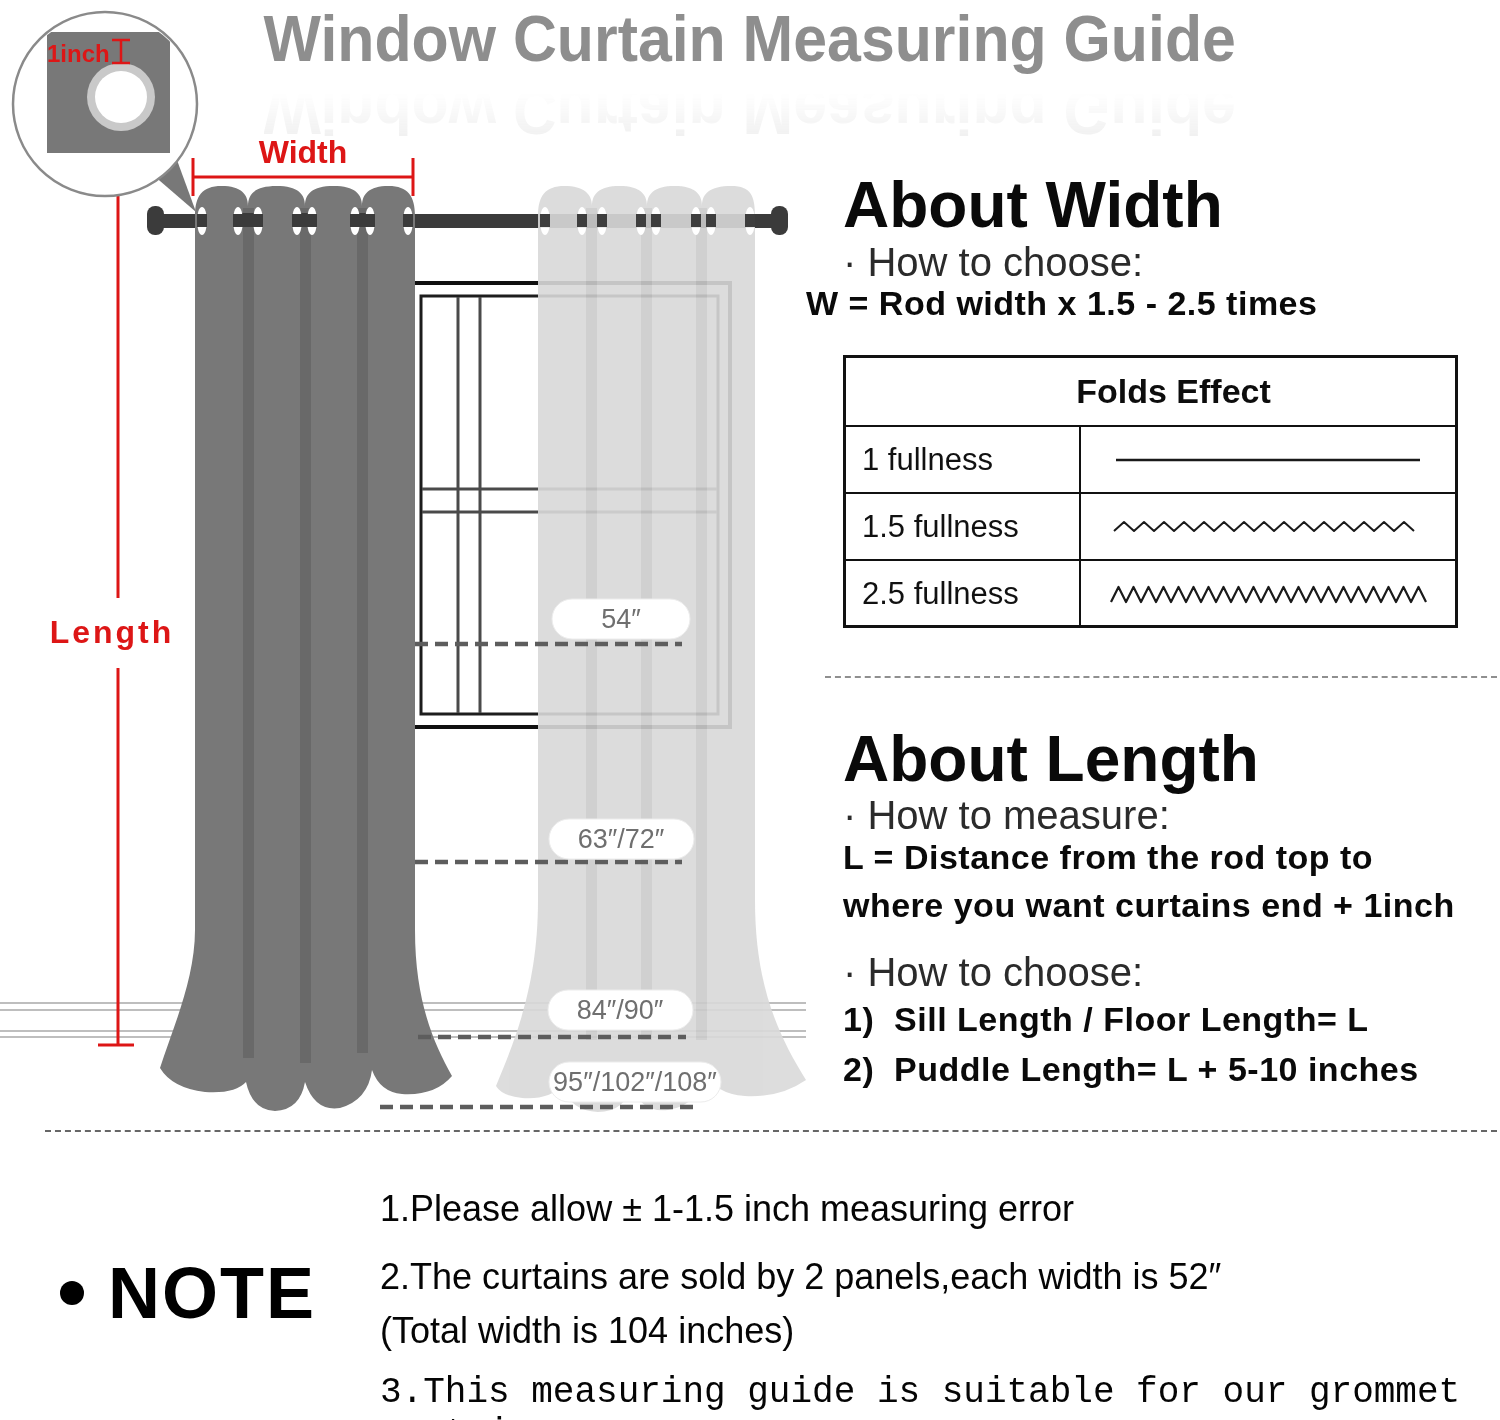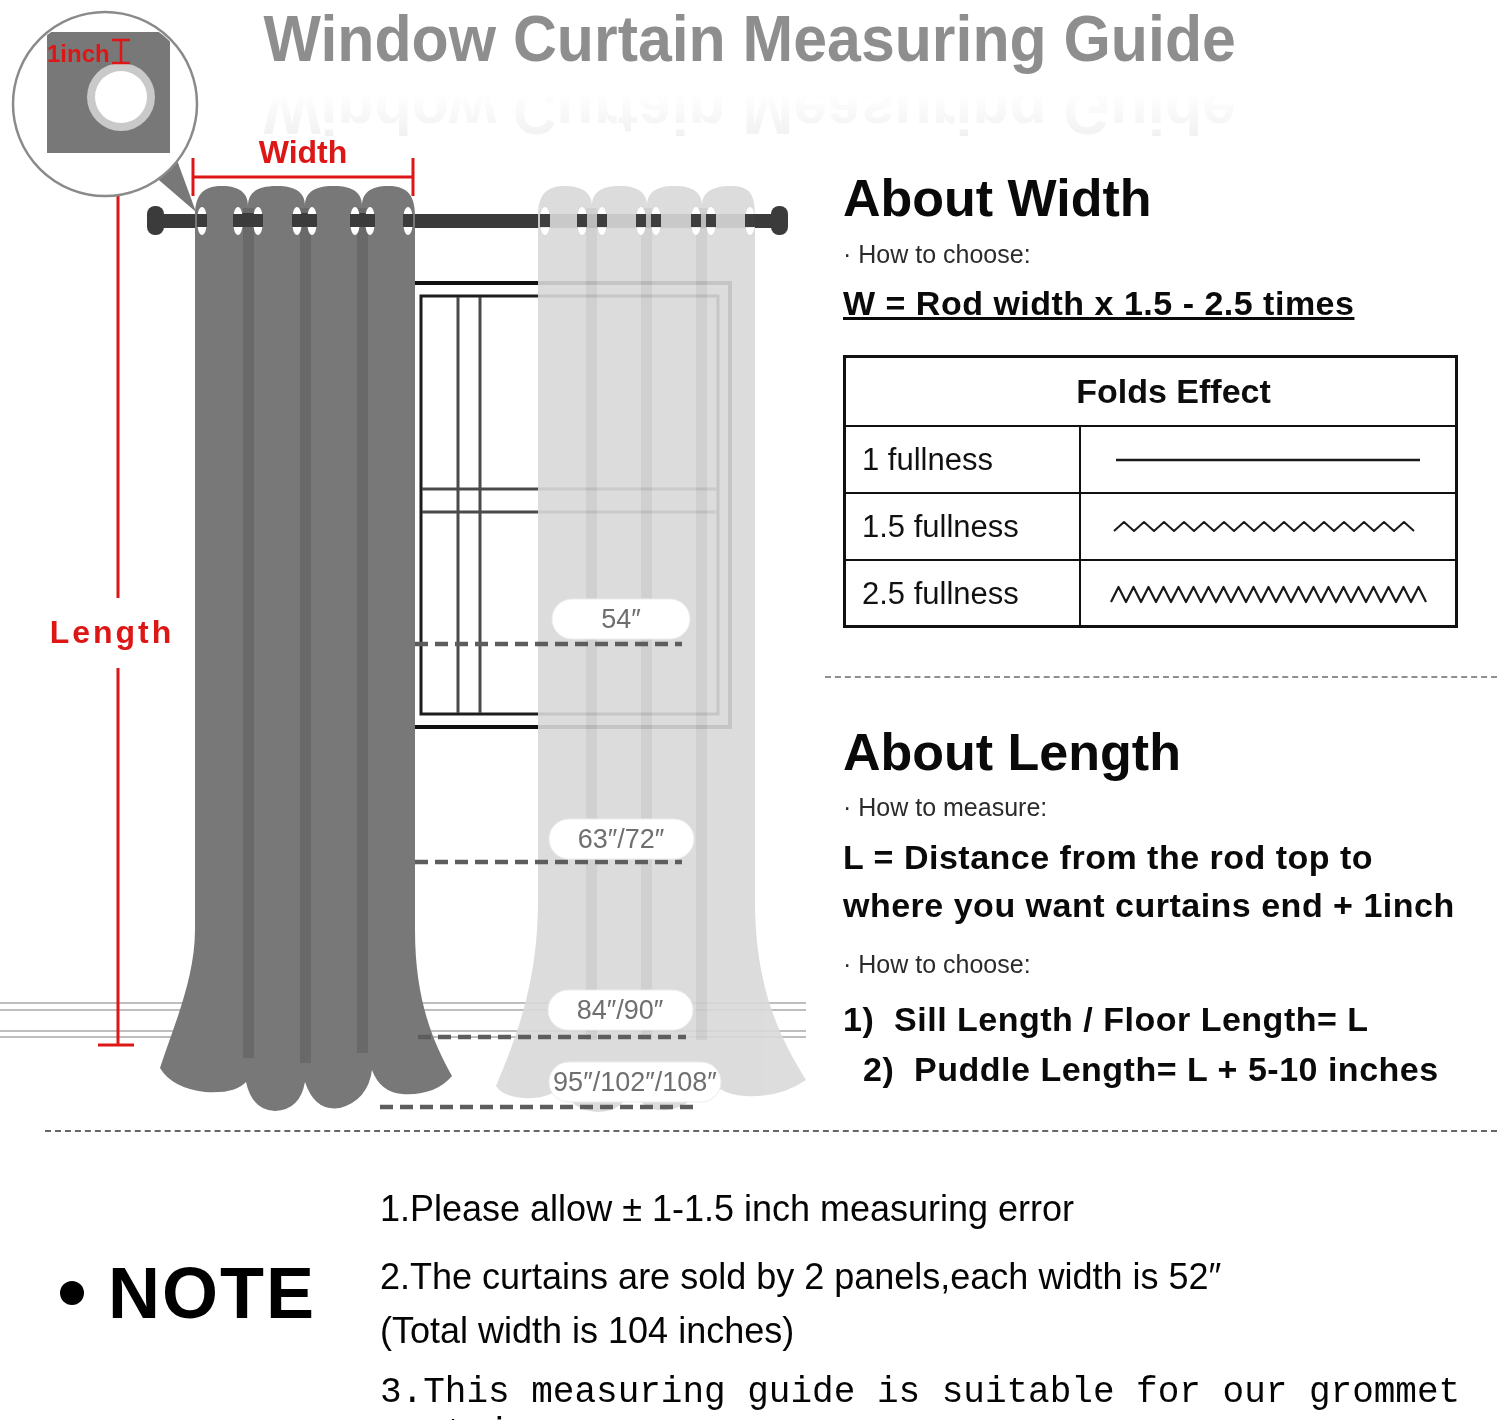--- a/index.html
+++ b/index.html
@@ -9,22 +9,22 @@
   
   .title-wrap{left:0;right:0;top:2px;text-align:center;z-index:3;}
   .title{display:inline-block;font-size:64px;font-weight:bold;color:#8e8e8e;
          letter-spacing:0px;transform:scaleX(.95);white-space:nowrap;}
   .title-reflect{display:inline-block;font-size:64px;font-weight:bold;color:#8e8e8e;
          transform:scaleX(.95) scaleY(-1);opacity:.22;white-space:nowrap;
          -webkit-mask-image:linear-gradient(to bottom,rgba(0,0,0,.7),transparent 75%);
          mask-image:linear-gradient(to bottom,rgba(0,0,0,.7),transparent 75%);}
   .title-reflect-row{left:0;right:0;top:74px;text-align:center;z-index:2;}
   
-  .h2{font-size:52px;font-weight:bold;color:#0a0a0a;white-space:pre-wrap;}
-  .bullet-line{font-size:25px;color:#2b2b2b;white-space:pre-wrap;}
+  .h2{font-size:64px;font-weight:bold;color:#0a0a0a;white-space:pre-wrap;}
+  .bullet-line{font-size:40px;color:#2b2b2b;white-space:pre-wrap;}
   .formula{font-size:34px;font-weight:bold;color:#0a0a0a;white-space:pre-wrap;letter-spacing:.5px;}
   
   .folds-table{left:843px;top:355px;width:615px;height:273px;border:3px solid #111;box-sizing:border-box;}
   .ft-header{height:67px;border-bottom:2px solid #111;display:flex;align-items:center;justify-content:center;
              font-size:34px;font-weight:bold;padding-left:46px;}
   .ft-row{height:65px;display:flex;border-bottom:2px solid #111;}
   .ft-row:last-child{border-bottom:none;}
   .ft-label{width:235px;border-right:2px solid #111;display:flex;align-items:center;
             padding-left:16px;box-sizing:border-box;font-size:31px;color:#111;}
   .ft-effect{flex:1;display:flex;align-items:center;justify-content:center;}
@@ -205,21 +205,21 @@
       <g stroke="#dd1616" stroke-width="2.5">
         <line x1="121" y1="40" x2="121" y2="63"></line>
         <line x1="112" y1="40" x2="130" y2="40"></line>
         <line x1="112" y1="63" x2="130" y2="63"></line>
       </g>
     </g>
   </svg>
 
   <div class="abs h2" style="left:843px;top:168px;z-index:2;">About Width</div>
   <div class="abs bullet-line" style="left:843px;top:240px;z-index:2;">· How to choose:</div>
-  <div class="abs formula" style="left:843px;top:284px;z-index:2;text-decoration:underline;">W = Rod width x 1.5 - 2.5 times</div>
+  <div class="abs formula" style="left:806px;top:284px;z-index:2;">W = Rod width x 1.5 - 2.5 times</div>
 
   <div class="abs folds-table" style="z-index:2;">
     <div class="ft-header">Folds Effect</div>
     <div class="ft-row">
       <div class="ft-label">1 fullness</div>
       <div class="ft-effect">
         <svg width="320" height="22" viewBox="0 0 320 22">
           <line x1="8" y1="11" x2="312" y2="11" stroke="#1a1a1a" stroke-width="2.5"></line>
         </svg>
       </div>
@@ -243,21 +243,21 @@
   </div>
 
   <div class="abs dash-sep" style="left:825px;top:676px;width:672px;z-index:2;"></div>
 
   <div class="abs h2" style="left:843px;top:722px;z-index:2;">About Length</div>
   <div class="abs bullet-line" style="left:843px;top:793px;z-index:2;">· How to measure:</div>
   <div class="abs formula" style="left:843px;top:838px;z-index:2;">L = Distance from the rod top to</div>
   <div class="abs formula" style="left:843px;top:886px;z-index:2;">where you want curtains end + 1inch</div>
   <div class="abs bullet-line" style="left:843px;top:950px;z-index:2;">· How to choose:</div>
   <div class="abs formula" style="left:843px;top:1000px;z-index:2;">1)  Sill Length / Floor Length= L</div>
-  <div class="abs formula" style="left:843px;top:1050px;z-index:2;margin-left:20px;">2)  Puddle Length= L + 5-10 inches</div>
+  <div class="abs formula" style="left:843px;top:1050px;z-index:2;">2)  Puddle Length= L + 5-10 inches</div>
 
   <div class="abs dash-sep-dark" style="left:45px;top:1130px;width:1452px;z-index:2;"></div>
 
   <div class="abs note-line" style="left:380px;top:1188px;z-index:2;">1.Please allow ± 1-1.5 inch measuring error</div>
 
   <div class="abs note-dot" style="left:60px;top:1281px;z-index:2;"></div>
   <div class="abs note-label" style="left:108px;top:1252px;z-index:2;">NOTE</div>
 
   <div class="abs note-line" style="left:380px;top:1256px;z-index:2;">2.The curtains are sold by 2 panels,each width is 52″</div>
   <div class="abs note-line" style="left:380px;top:1310px;z-index:2;">(Total width is 104 inches)</div>

